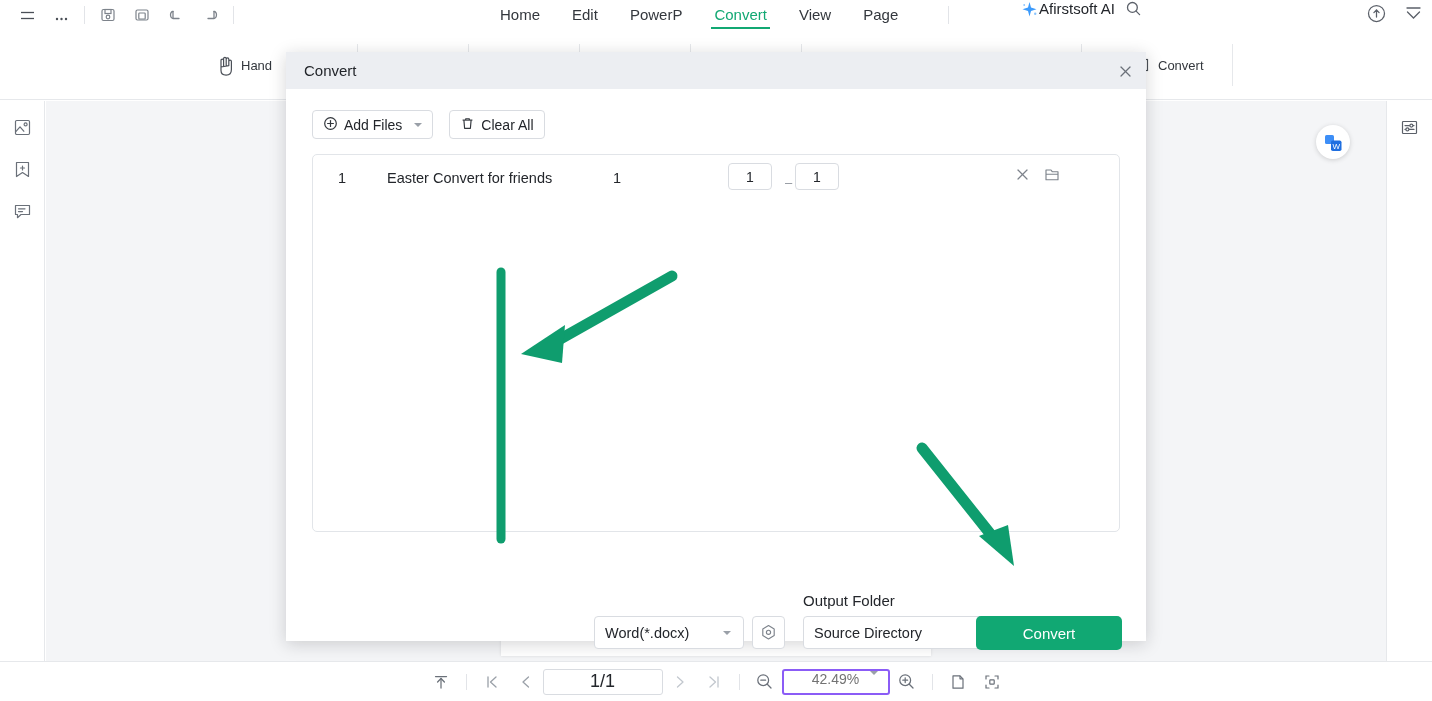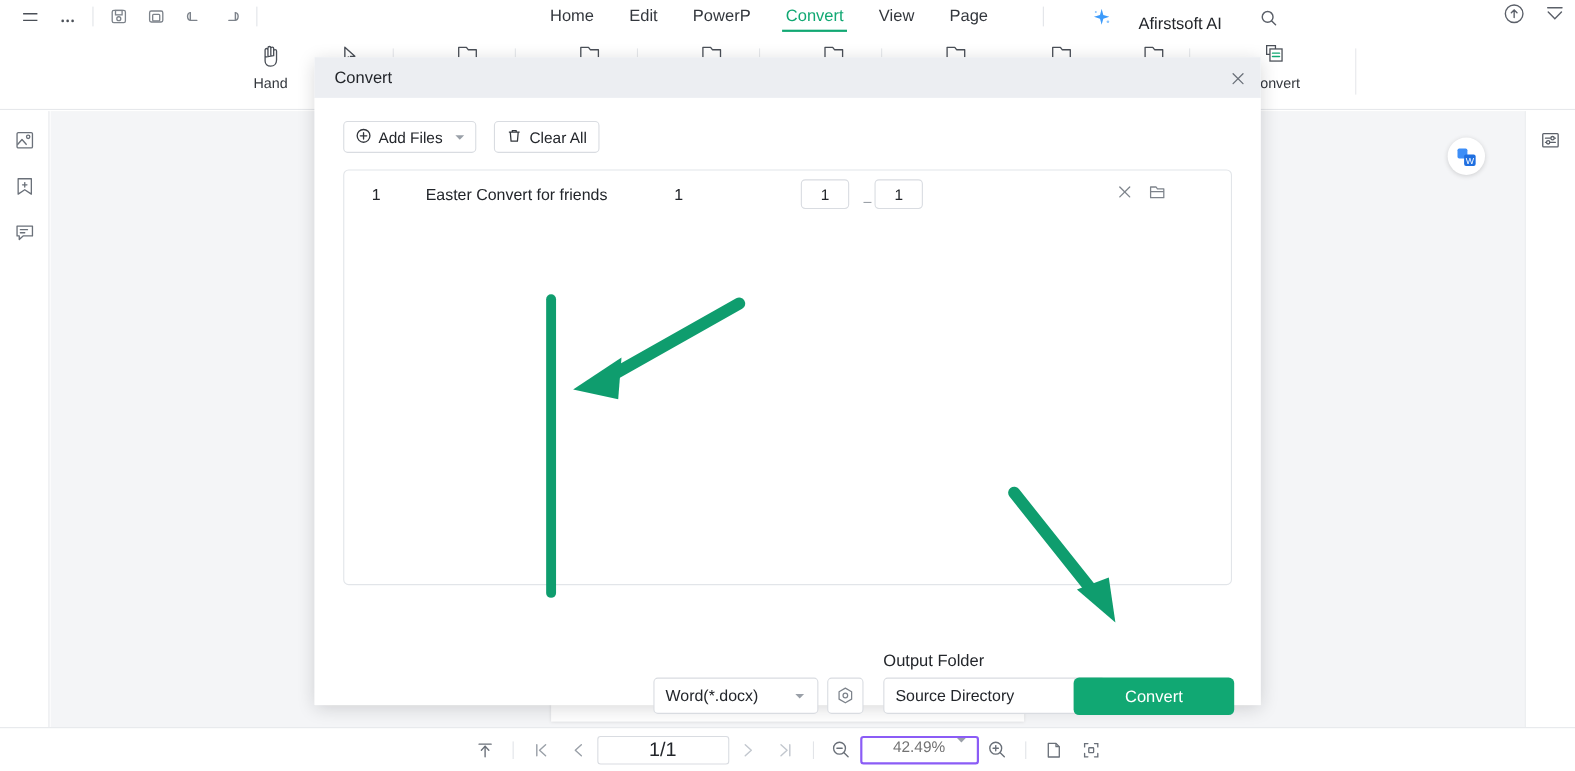--- a/index.html
+++ b/index.html
@@ -42,40 +42,40 @@
   .menu-item.active { color: #11a873; }
   .menu-item.active::after {
     content: ""; position: absolute; left: -3px; right: -3px; bottom: 1px;
     height: 2px; background: #11a873;
   }
   .tb-sep2 {
     position: absolute; left: 948px; top: 6px;
     width: 1px; height: 18px; background: #e2e4e8;
   }
   .ai-group {
-    position: absolute; left: 992px; top: 0; height: 30px;
-    display: flex; align-items: flex-end; gap: 24px;
+    position: absolute; left: 1020px; top: 0; height: 30px;
+    display: flex; align-items: flex-start; gap: 0;
   }
   .ai-label { font-size: 15px; color: #23262b; white-space: nowrap; }
   .tb-right {
     position: absolute; right: 8px; top: 0; height: 30px;
     display: flex; align-items: center; gap: 16px;
   }
 
   
   .ribbon {
     position: absolute; left: 0; top: 30px;
     width: 1432px; height: 70px;
     background: #ffffff;
     border-bottom: 1px solid #e6e8eb;
   }
   .rb-tool {
     position: absolute; top: 6px;
     width: 62px; height: 58px;
-    display: flex; flex-direction: column; align-items: center;
+    display: flex; flex-direction: row; align-items: center;
     justify-content: flex-start; gap: 4px;
   }
   .rb-glyph { height: 28px; display: flex; align-items: center; justify-content: center; color: #4a4f57; }
   .rb-label { font-size: 13px; color: #33373d; }
   .rb-div {
     position: absolute; top: 14px; width: 1px; height: 42px; background: #e6e8eb;
   }
   .rb-selected {
     position: absolute; border-radius: 4px; background: #e3e6ea;
   }

